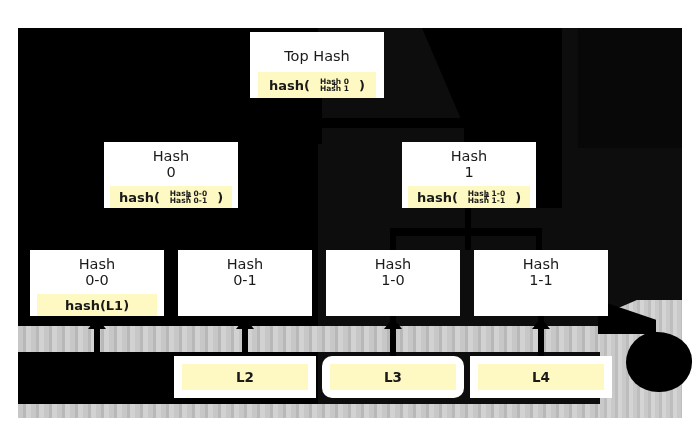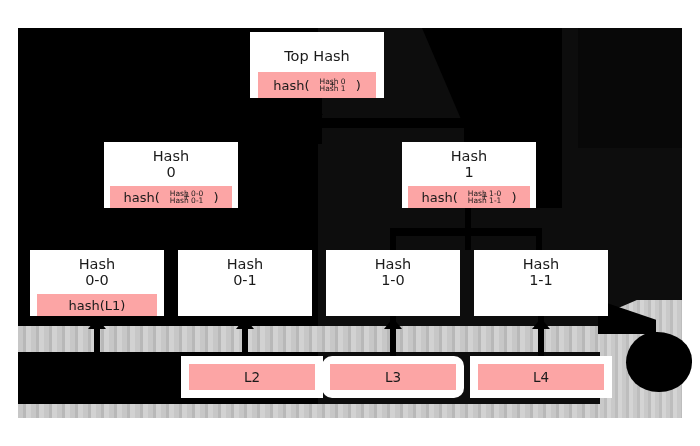--- a/index.html
+++ b/index.html
@@ -80,27 +80,28 @@
     z-index:5;
   }
   .node .title{
     color:#1a1a1a;
     text-align:center;
     line-height:1.12;
     font-weight:400;
     white-space:pre-line;
   }
   .bar{
-    background:#fca5a5;
+    background:#fef9c3;
     color:#1a1a1a;
     display:flex;
     align-items:center;
     justify-content:center;
     box-sizing:border-box;
     white-space:nowrap;
+    font-weight:bold;
   }
 
   
   #top-hash{ left:250px; top:32px; width:134px; height:66px; }
   #top-hash .title{ font-size:14.5px; margin-top:16px; }
   #top-hash .bar{
     margin-top:8px; width:118px; height:26px;
     font-size:13px;
   }
 
@@ -128,21 +129,21 @@
 
   
   .datablock{
     position:absolute;
     top:356px; width:142px; height:42px;
     background:#ffffff;
     display:flex; align-items:center; justify-content:center;
     z-index:5;
   }
   #data-l1{ left:26px; }
-  #data-l2{ left:174px;margin-left:7px; }
+  #data-l2{ left:174px; }
   #data-l3{ left:322px;border-radius:10px; }
   #data-l4{ left:470px; }
   .datablock .bar{
     width:126px; height:26px; font-size:13.5px;
   }
 
   
   .expr{
     display:inline-flex;
     align-items:center;

